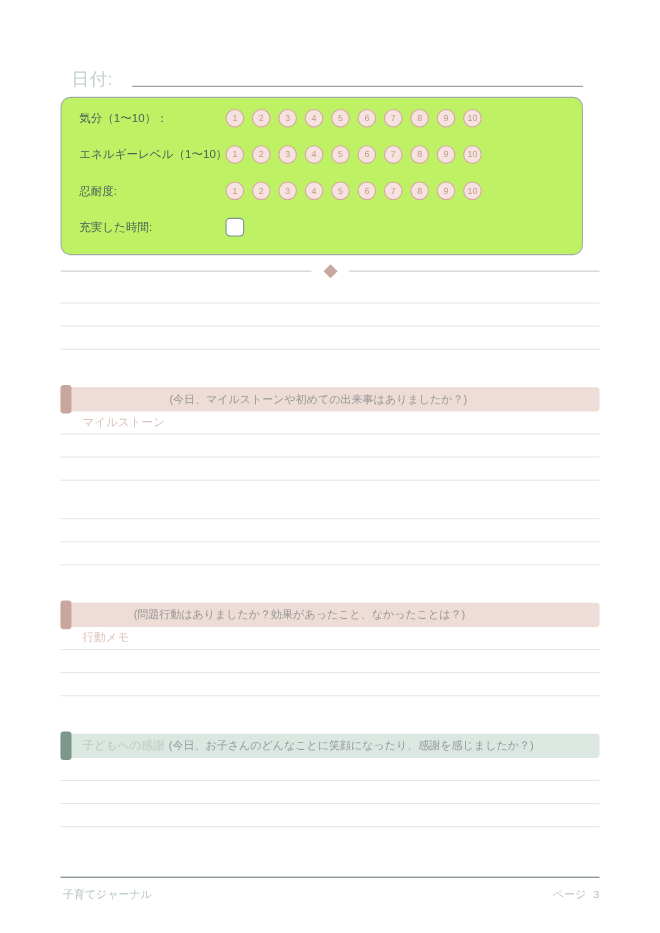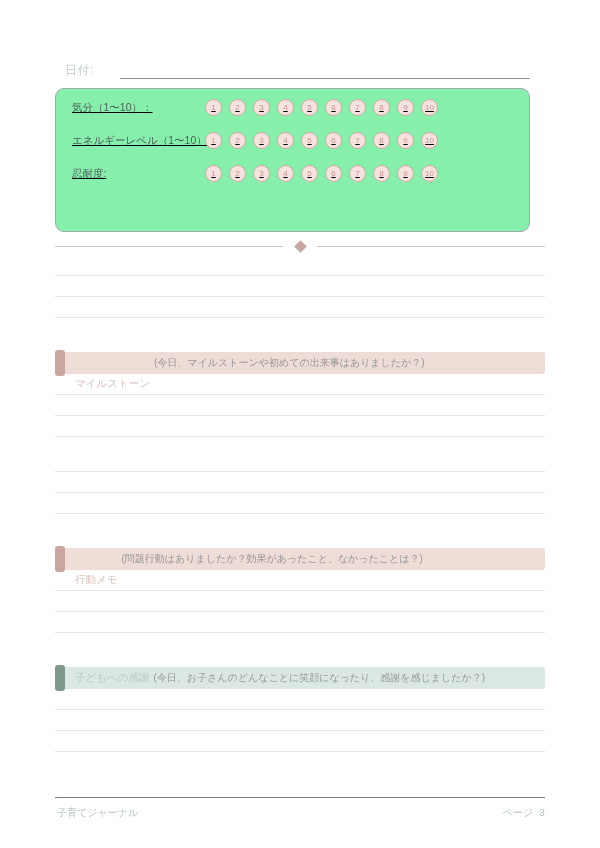--- a/index.html
+++ b/index.html
@@ -7,33 +7,32 @@
   body {
     width: 600px; height: 848px;
     font-family: "Liberation Sans", "DejaVu Sans", sans-serif;
     position: relative; overflow: hidden;
   }
   .page { position: absolute; inset: 0; background: #ffffff; }
 
   
   .date-label {
     position: absolute; left: 65px; top: 62px;
-    font-size: 12px; color: #c1cfc8; letter-spacing: 0.5px;
+    font-size: 16px; color: #c1cfc8; letter-spacing: 0.5px;
   }
   .date-line {
     position: absolute; left: 120px; right: 70px; top: 78px;
     height: 1px; background: #8e9b95;
   }
 
   
   .tracker-box {
     position: absolute; left: 55px; top: 88px; width: 475px; height: 144px;
-    background: #86efac; border: 1px solid #a2aca7; border-radius: 9px;
+    background: #bef264; border: 1px solid #a2aca7; border-radius: 9px;
     padding: 2px 16px 0 16px;
-    text-decoration: underline;
   }
   .t-row { display: flex; align-items: center; height: 33px; position: relative; }
   .t-label {
     flex: 0 0 133px; width: 133px; white-space: nowrap; overflow: visible;
     font-size: 10.5px; color: #4e5e58;
   }
   .circles { display: flex; align-items: center; gap: 7px; }
   .circle {
     width: 17px; height: 17px; border-radius: 50%;
     background: #f6e3e0; border: 1px solid #d6a79f;
@@ -140,20 +139,24 @@
             <span class="circle">3</span>
             <span class="circle">4</span>
             <span class="circle">5</span>
             <span class="circle">6</span>
             <span class="circle">7</span>
             <span class="circle">8</span>
             <span class="circle">9</span>
             <span class="circle">10</span>
           </div>
         </div>
+        <div class="t-row">
+          <span class="t-label">充実した時間:</span>
+          <span class="checkbox"></span>
+        </div>
       </div>
   </div>
 
   <div class="divider-line left"></div>
   <div class="diamond"></div>
   <div class="divider-line right"></div>
 
   <div class="sections">
       <section class="journal-section green">
         <div class="writing-line"></div>

